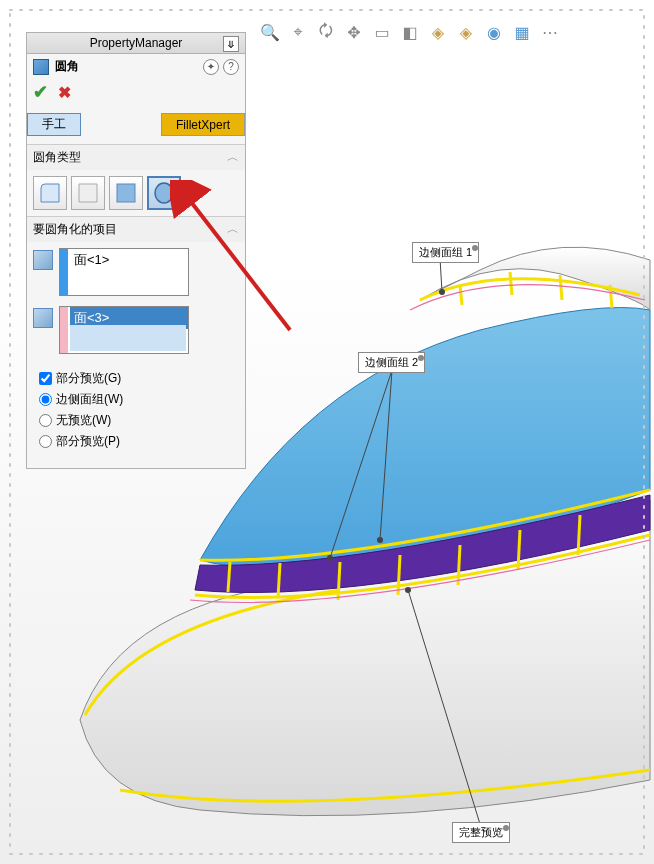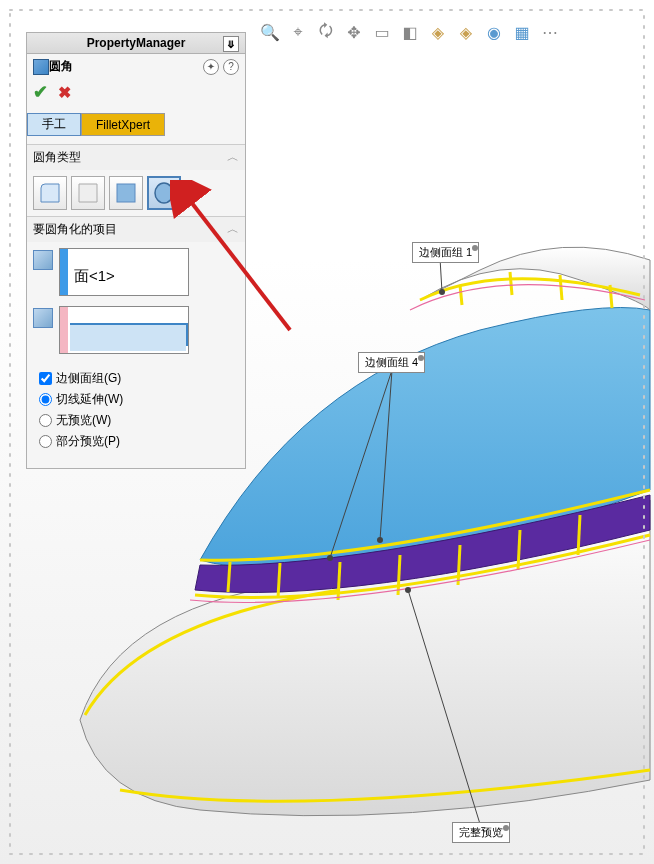--- a/index.html
+++ b/index.html
@@ -3,47 +3,47 @@
 <meta charset="utf-8">
 <style>
 * { box-sizing: border-box; margin: 0; padding: 0; }
 body { font-family: "Microsoft YaHei", Arial, sans-serif; font-size: 12px; background: #fff; width: 654px; height: 864px; position: relative; overflow: hidden; }
 .viewport { position: absolute; inset: 0; }
 .model-bg { position: absolute; inset: 0; background: linear-gradient(180deg, #fff 0%, #fff 30%, #eee 100%); }
 .model-svg { position: absolute; inset: 0; }
 .toolbar-icons { position: absolute; top: 20px; left: 260px; right: 10px; height: 24px; display: flex; gap: 8px; align-items: center; }
 .toolbar-icons span { width: 20px; height: 20px; display: flex; align-items: center; justify-content: center; color: #888; font-size: 16px; }
 .panel { position: absolute; left: 26px; top: 32px; width: 220px; background: #f5f5f5; border: 1px solid #b0b0b0; }
-.panel-header { background: linear-gradient(#e8e8e8, #d8d8d8); border-bottom: 1px solid #b0b0b0; padding: 3px 20px; display: flex; align-items: center; justify-content: center; font-weight: bold; position: relative; }
+.panel-header { background: linear-gradient(#e8e8e8, #d8d8d8); border-bottom: 1px solid #b0b0b0; padding: 3px 20px; display: flex; align-items: center; justify-content: center; font-weight: normal; position: relative; }
 .panel-header .pin { position: absolute; right: 6px; top: 3px; width: 16px; height: 16px; border: 1px solid #888; background: #fff; display: flex; align-items: center; justify-content: center; font-size: 10px; }
-.feature-row { padding: 4px 6px; display: flex; align-items: center; gap: 0; }
+.feature-row { padding: 4px 6px; display: flex; align-items: center; gap: 6px; }
 .feature-row .cube-ico { width: 16px; height: 16px; background: linear-gradient(135deg, #6fa8dc, #3d85c6); border: 1px solid #2a5a8a; }
 .feature-row .help-icons { margin-left: auto; display: flex; gap: 4px; }
 .help-icons span { width: 16px; height: 16px; border: 1px solid #888; border-radius: 50%; display: flex; align-items: center; justify-content: center; font-size: 10px; background: #fff; color: #555; }
 .confirm-row { padding: 2px 6px 6px; display: flex; gap: 10px; align-items: center; }
 .confirm-row .ok { color: #3a9a3a; font-size: 18px; font-weight: bold; }
 .confirm-row .cancel { color: #d03030; font-size: 16px; font-weight: bold; }
-.tab-row { display: flex; justify-content: flex-start; gap: 0; padding: 4px 0 8px; }
+.tab-row { display: flex; justify-content: space-between; gap: 0; padding: 4px 0 8px; }
 .tab-btn { border: 1px solid #999; padding: 2px 14px; background: #eab308; font-size: 12px; }
 .tab-btn.active { background: #cde3f5; border-color: #5a8ac0; }
 .section-header { background: #f0f0f0; padding: 4px 6px; border-top: 1px solid #ccc; display: flex; align-items: flex-end; justify-content: space-between; }
 .section-header .chev { color: #888; }
 .type-icons { display: flex; gap: 4px; padding: 6px; }
 .type-ico { width: 34px; height: 34px; border: 1px solid #aaa; background: linear-gradient(#fff, #e8e8e8); display: flex; align-items: center; justify-content: center; }
 .type-ico.selected { border: 2px solid #4a80b8; background: linear-gradient(#d8e8f8, #b8d0e8); }
 .type-ico svg { width: 26px; height: 26px; }
 .items-section { padding: 6px; }
 .face-group { display: flex; gap: 6px; margin-bottom: 10px; }
 .face-ico { width: 20px; height: 20px; background: linear-gradient(135deg, #bfd8ef, #7aa8d0); border: 1px solid #5a8ac0; flex-shrink: 0; margin-top: 2px; }
 .face-box { border: 1px solid #888; background: #fff; width: 130px; height: 48px; position: relative; }
 .face-box .bar { position: absolute; left: 0; top: 0; bottom: 0; width: 8px; }
 .bar.blue { background: #3d9ae8; }
 .bar.purple { background: #7030a0; }
 .bar.pink { background: #f4b6c2; }
-.face-box .label { position: absolute; left: 10px; top: 16px; right: 0; padding: 2px 4px; font-size: 15px; }
+.face-box .label { position: absolute; left: 10px; top: 0; right: 0; padding: 2px 4px; font-size: 13px; }
 .face-box.selected .label { background: #3d85c6; color: #fff; }
 .face-box.selected .rest { position: absolute; left: 10px; top: 18px; right: 2px; bottom: 2px; background: #cde3f5; }
 .options { padding: 4px 6px 10px; }
 .options label { display: flex; align-items: center; gap: 4px; padding: 2px 0; font-size: 12px; }
 .callout { position: absolute; background: #fff; border: 1px solid #888; padding: 2px 6px; font-size: 11px; white-space: nowrap; text-align: center; }
 .callout::after { content: ''; position: absolute; width: 6px; height: 6px; background: #888; border-radius: 50%; }
 .arrow-annotation { position: absolute; pointer-events: none; }
 .wavy-border { position: absolute; inset: 8px; pointer-events: none; }
 </style>
 </head>
@@ -103,21 +103,21 @@
       <line x1="392" y1="370" x2="380" y2="540"></line>
       <line x1="480" y1="824" x2="408" y2="590"></line>
     </g>
     <circle cx="442" cy="292" r="3" fill="#444"></circle>
     <circle cx="330" cy="558" r="3" fill="#444"></circle>
     <circle cx="380" cy="540" r="3" fill="#444"></circle>
     <circle cx="408" cy="590" r="3" fill="#444"></circle>
   </svg>
 
   <div class="callout" style="left:412px; top:242px;"><span>边侧面组 1</span></div>
-  <div class="callout" style="left:358px; top:352px;"><span>边侧面组 4</span></div>
+  <div class="callout" style="left:358px; top:352px;"><span>边侧面组 2</span></div>
   <div class="callout" style="left:452px; top:822px;"><span>完整预览</span></div>
 </div>
 
 <div class="toolbar-icons">
   <span>🔍</span>
   <span>⌖</span>
   <span>🗘</span>
   <span>✥</span>
   <span>▭</span>
   <span>◧</span>
@@ -193,25 +193,25 @@
       <span class="face-ico"></span>
       <div class="face-box selected">
         <div class="bar pink"></div>
         <div class="label">面&lt;3&gt;</div>
         <div class="rest"></div>
       </div>
     </div>
     <div class="options">
       <label>
           <input type="checkbox" checked="" style=""> 
-          <span>边侧面组(G)</span>
+          <span>部分预览(G)</span>
         </label>
       <label>
           <input type="radio" name="pv" checked="" style=""> 
-          <span>切线延伸(W)</span>
+          <span>边侧面组(W)</span>
         </label>
       <label>
           <input type="radio" name="pv" style=""> 
           <span>无预览(W)</span>
         </label>
       <label>
           <input type="radio" name="pv" style=""> 
           <span>部分预览(P)</span>
         </label>
     </div>

